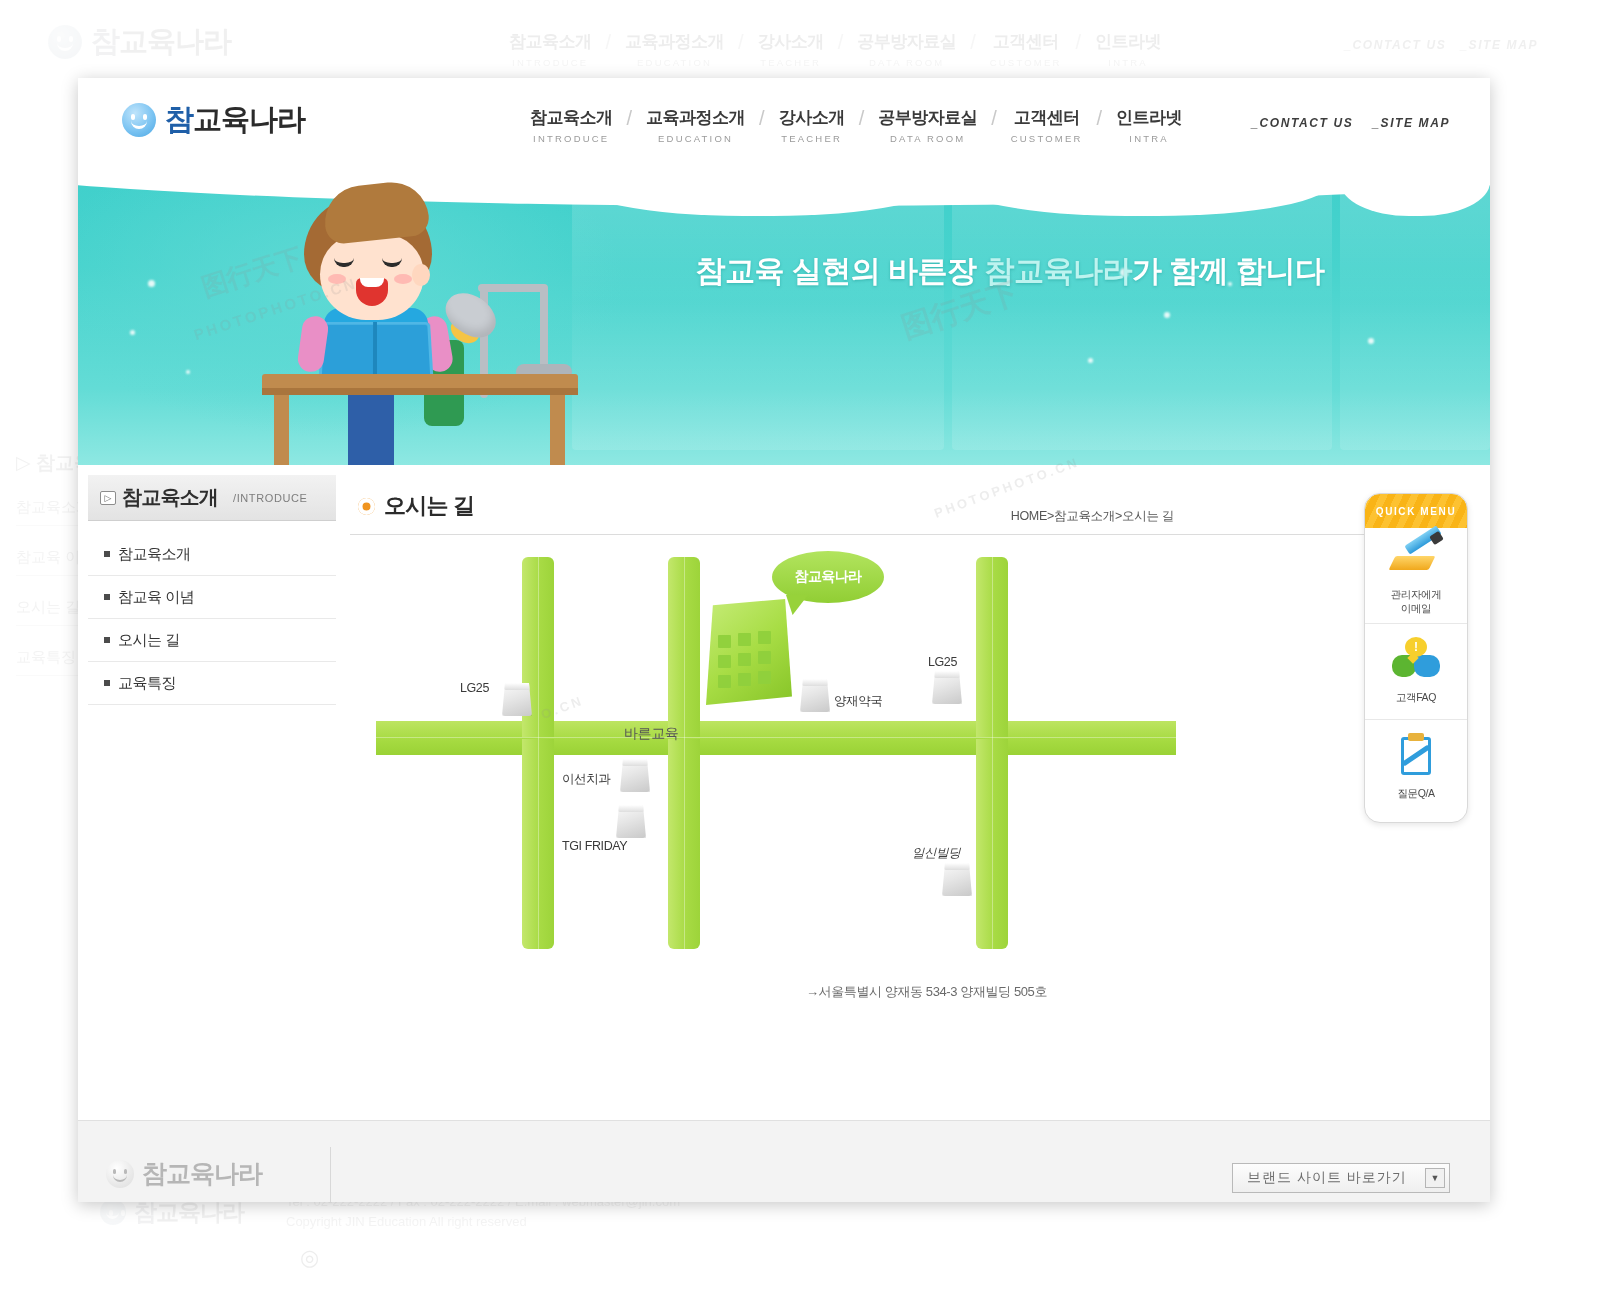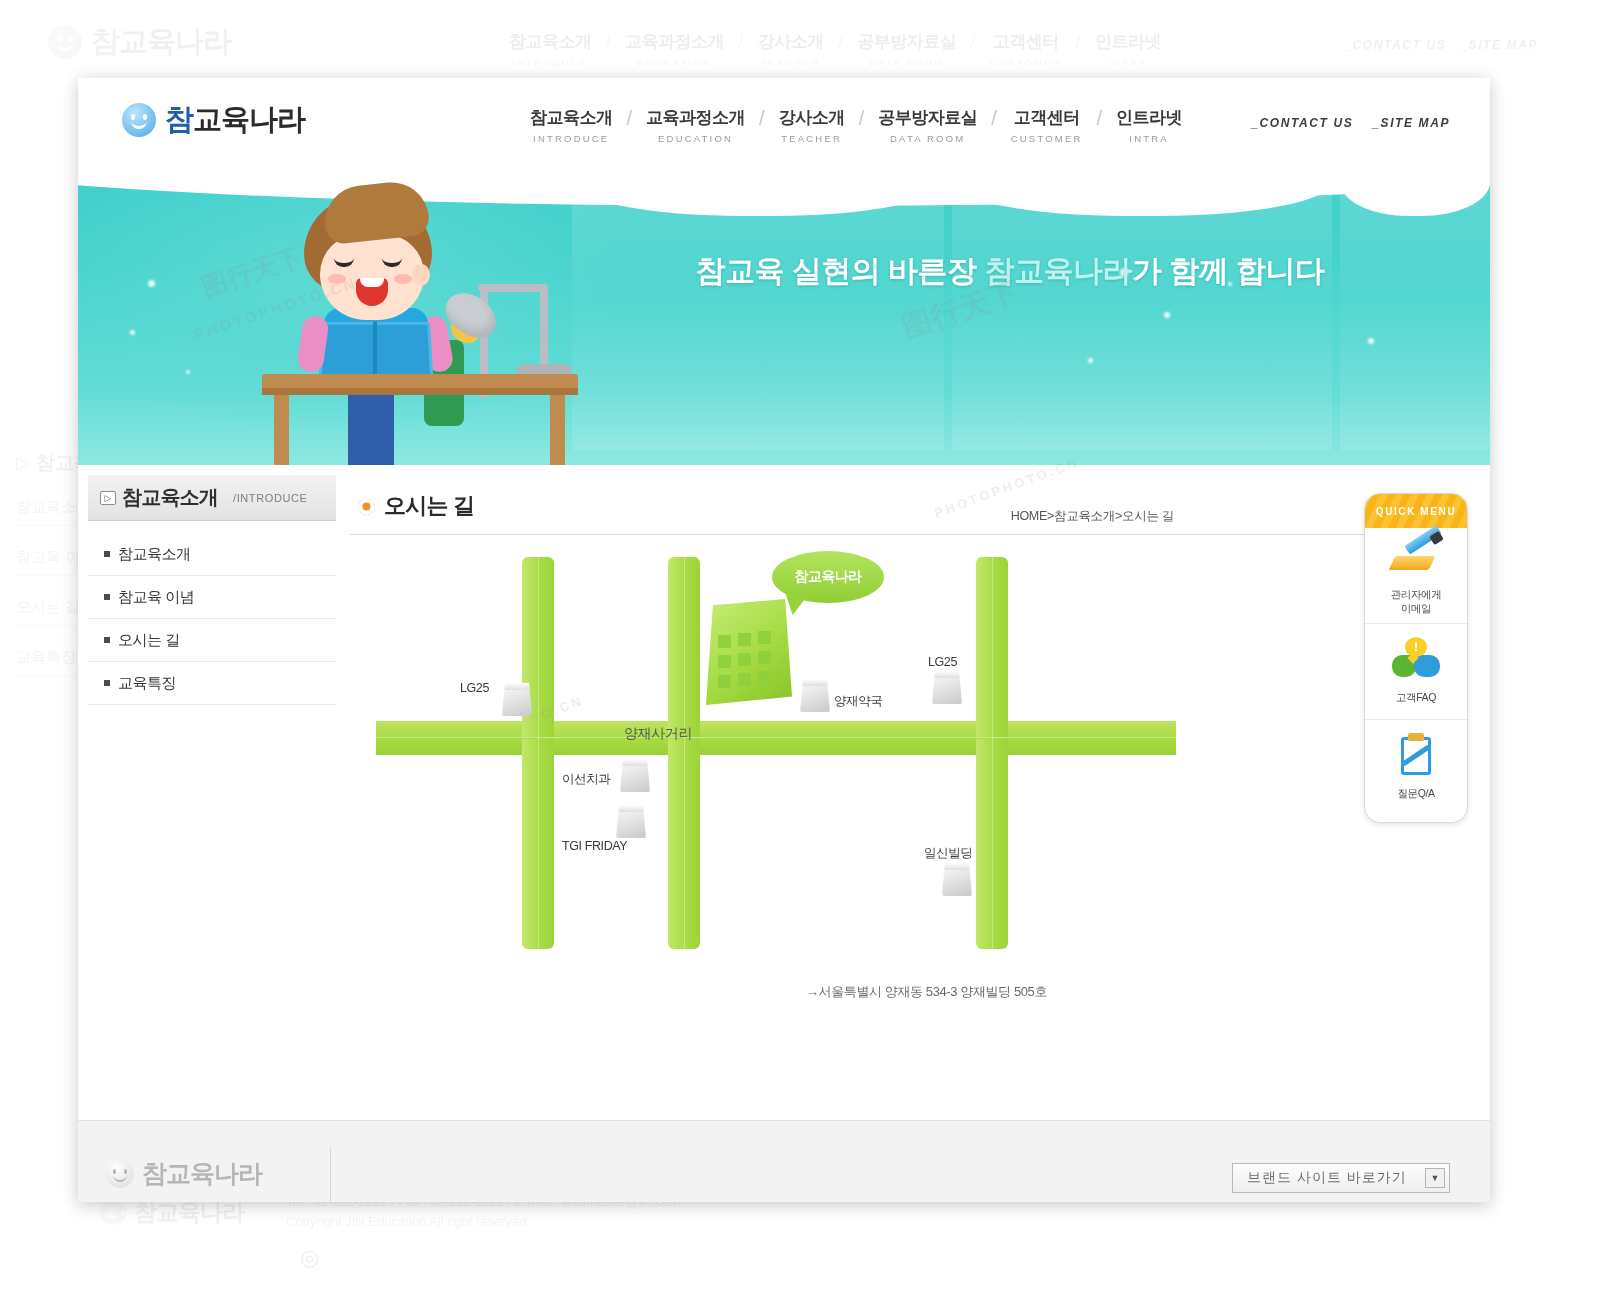--- a/index.html
+++ b/index.html
@@ -515,24 +515,24 @@
           <div class="map-label" style="left:458px;top:150px;">양재약국</div>
 
           <div class="map-label" style="left:552px;top:112px;">LG25</div>
           <div class="bldg-sm" style="left:556px;top:128px;"></div>
 
           <div class="map-label" style="left:186px;top:228px;">이선치과</div>
           <div class="bldg-sm" style="left:244px;top:216px;"></div>
           <div class="bldg-sm" style="left:240px;top:262px;"></div>
           <div class="map-label" style="left:186px;top:296px;">TGI FRIDAY</div>
 
-          <div class="map-label" style="left:548px;top:302px;">일신빌딩</div>
+          <div class="map-label" style="left:536px;top:302px;font-style:italic;">일신빌딩</div>
           <div class="bldg-sm" style="left:566px;top:320px;"></div>
 
-          <div class="map-label" style="left:248px;top:182px;font-size:14px;color:#555;">양재사거리</div>
+          <div class="map-label" style="left:248px;top:182px;font-size:14px;color:#555;">바른교육</div>
 
 
           <div id="map-address">→서울특별시 양재동 534-3 양재빌딩 505호</div>
         </div>
 
         <div id="quick">
           <div id="quick-head">
             <span>QUICK MENU</span>
           </div>
           <div class="q-item">

